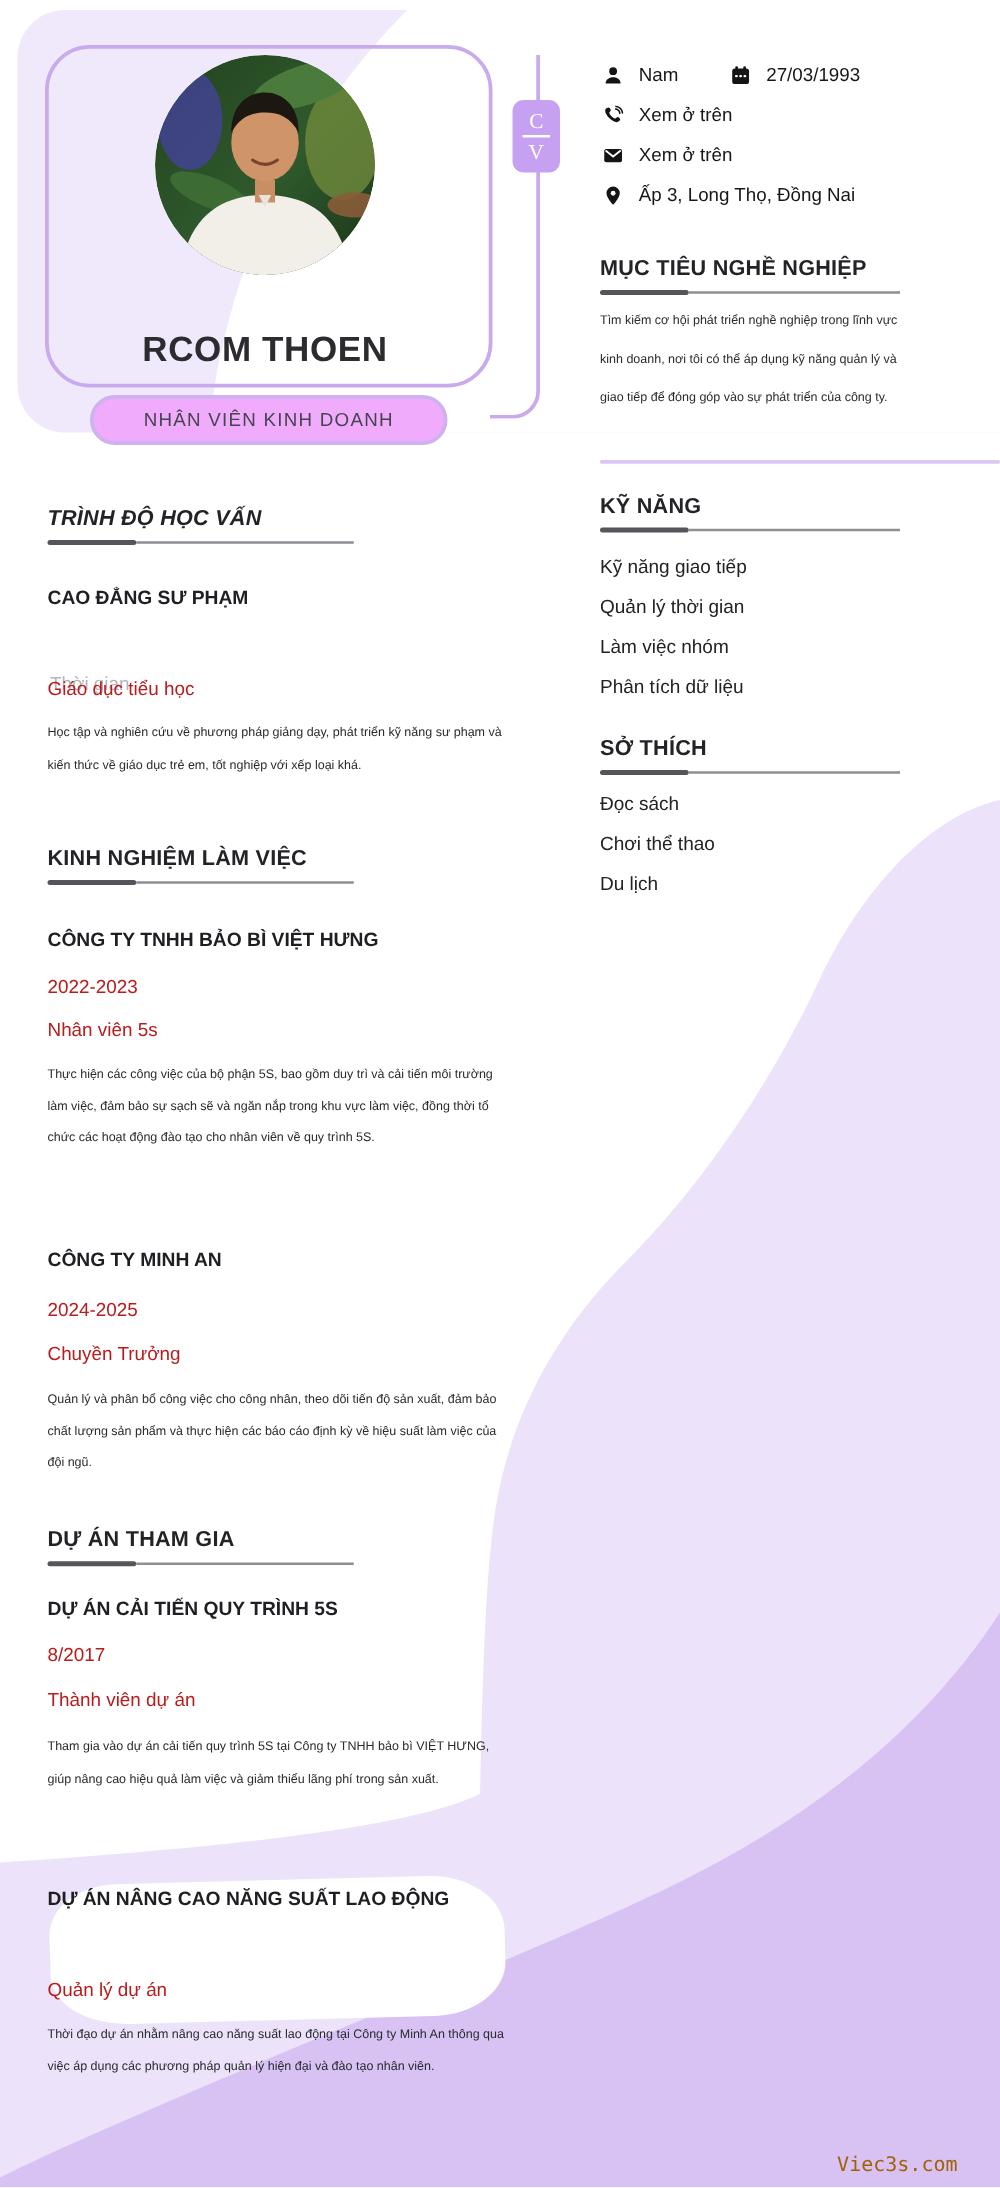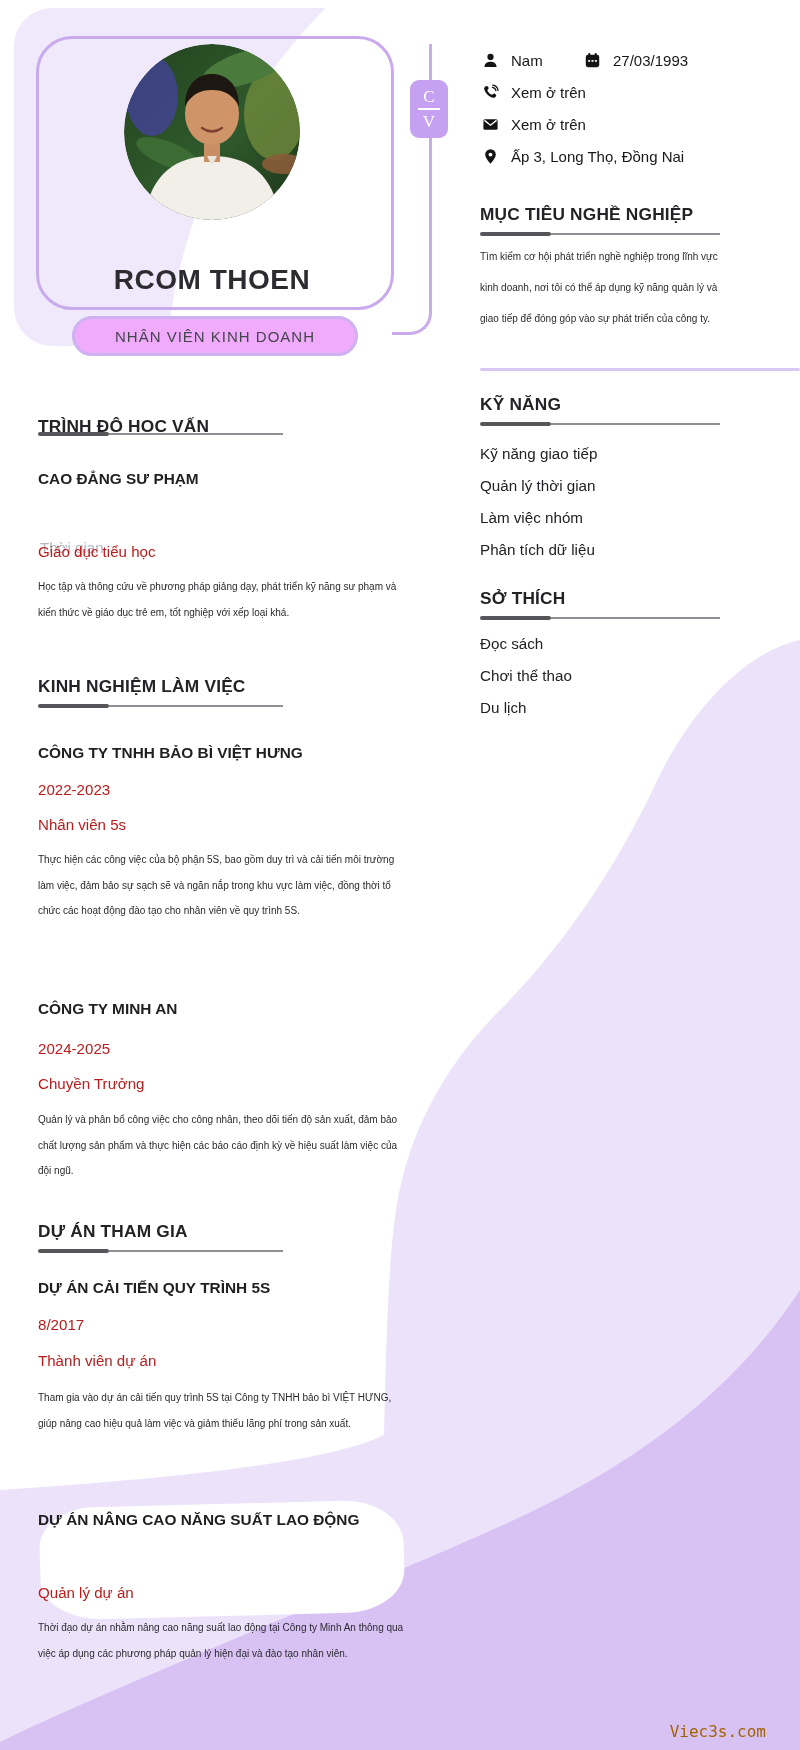--- a/index.html
+++ b/index.html
@@ -217,29 +217,29 @@
 <div class="rule" style="left:480px;top:616px;width:240px;">
   <span class="dark"></span>
     <span class="rest"></span>
 </div>
 <div style="position:absolute;left:480px;top:635px;display:flex;flex-direction:column;gap:15px;">
   <span class="list-item">Đọc sách</span>
   <span class="list-item">Chơi thể thao</span>
   <span class="list-item">Du lịch</span>
 </div>
 
-<div class="sec-heading" style="left:38px;top:416px;">TRÌNH ĐỘ HỌC VẤN</div>
+<div class="sec-heading" style="left:38px;top:404px;font-style:italic;">TRÌNH ĐỘ HỌC VẤN</div>
 <div class="rule" style="left:38px;top:432px;width:245px;">
   <span class="dark"></span>
     <span class="rest"></span>
 </div>
 <div class="sub-title" style="left:38px;top:470px;">CAO ĐẲNG SƯ PHẠM</div>
 <div class="meta dim" style="left:40px;top:509px;">Thời gian</div>
 <div class="meta" style="left:38px;top:543px;">Giáo dục tiểu học</div>
-<p class="body-text" style="left:38px;top:574px;width:366px;">Học tập và thông cứu về phương pháp giảng dạy, phát triển kỹ năng sư phạm và kiến thức về giáo dục trẻ em, tốt nghiệp với xếp loại khá.</p>
+<p class="body-text" style="left:38px;top:574px;width:366px;">Học tập và nghiên cứu về phương pháp giảng dạy, phát triển kỹ năng sư phạm và kiến thức về giáo dục trẻ em, tốt nghiệp với xếp loại khá.</p>
 
 <div class="sec-heading" style="left:38px;top:676px;">KINH NGHIỆM LÀM VIỆC</div>
 <div class="rule" style="left:38px;top:704px;width:245px;">
   <span class="dark"></span>
     <span class="rest"></span>
 </div>
 
 <div class="sub-title" style="left:38px;top:744px;">CÔNG TY TNHH BẢO BÌ VIỆT HƯNG</div>
 <div class="meta" style="left:38px;top:781px;">2022-2023</div>
 <div class="meta" style="left:38px;top:816px;">Nhân viên 5s</div>

